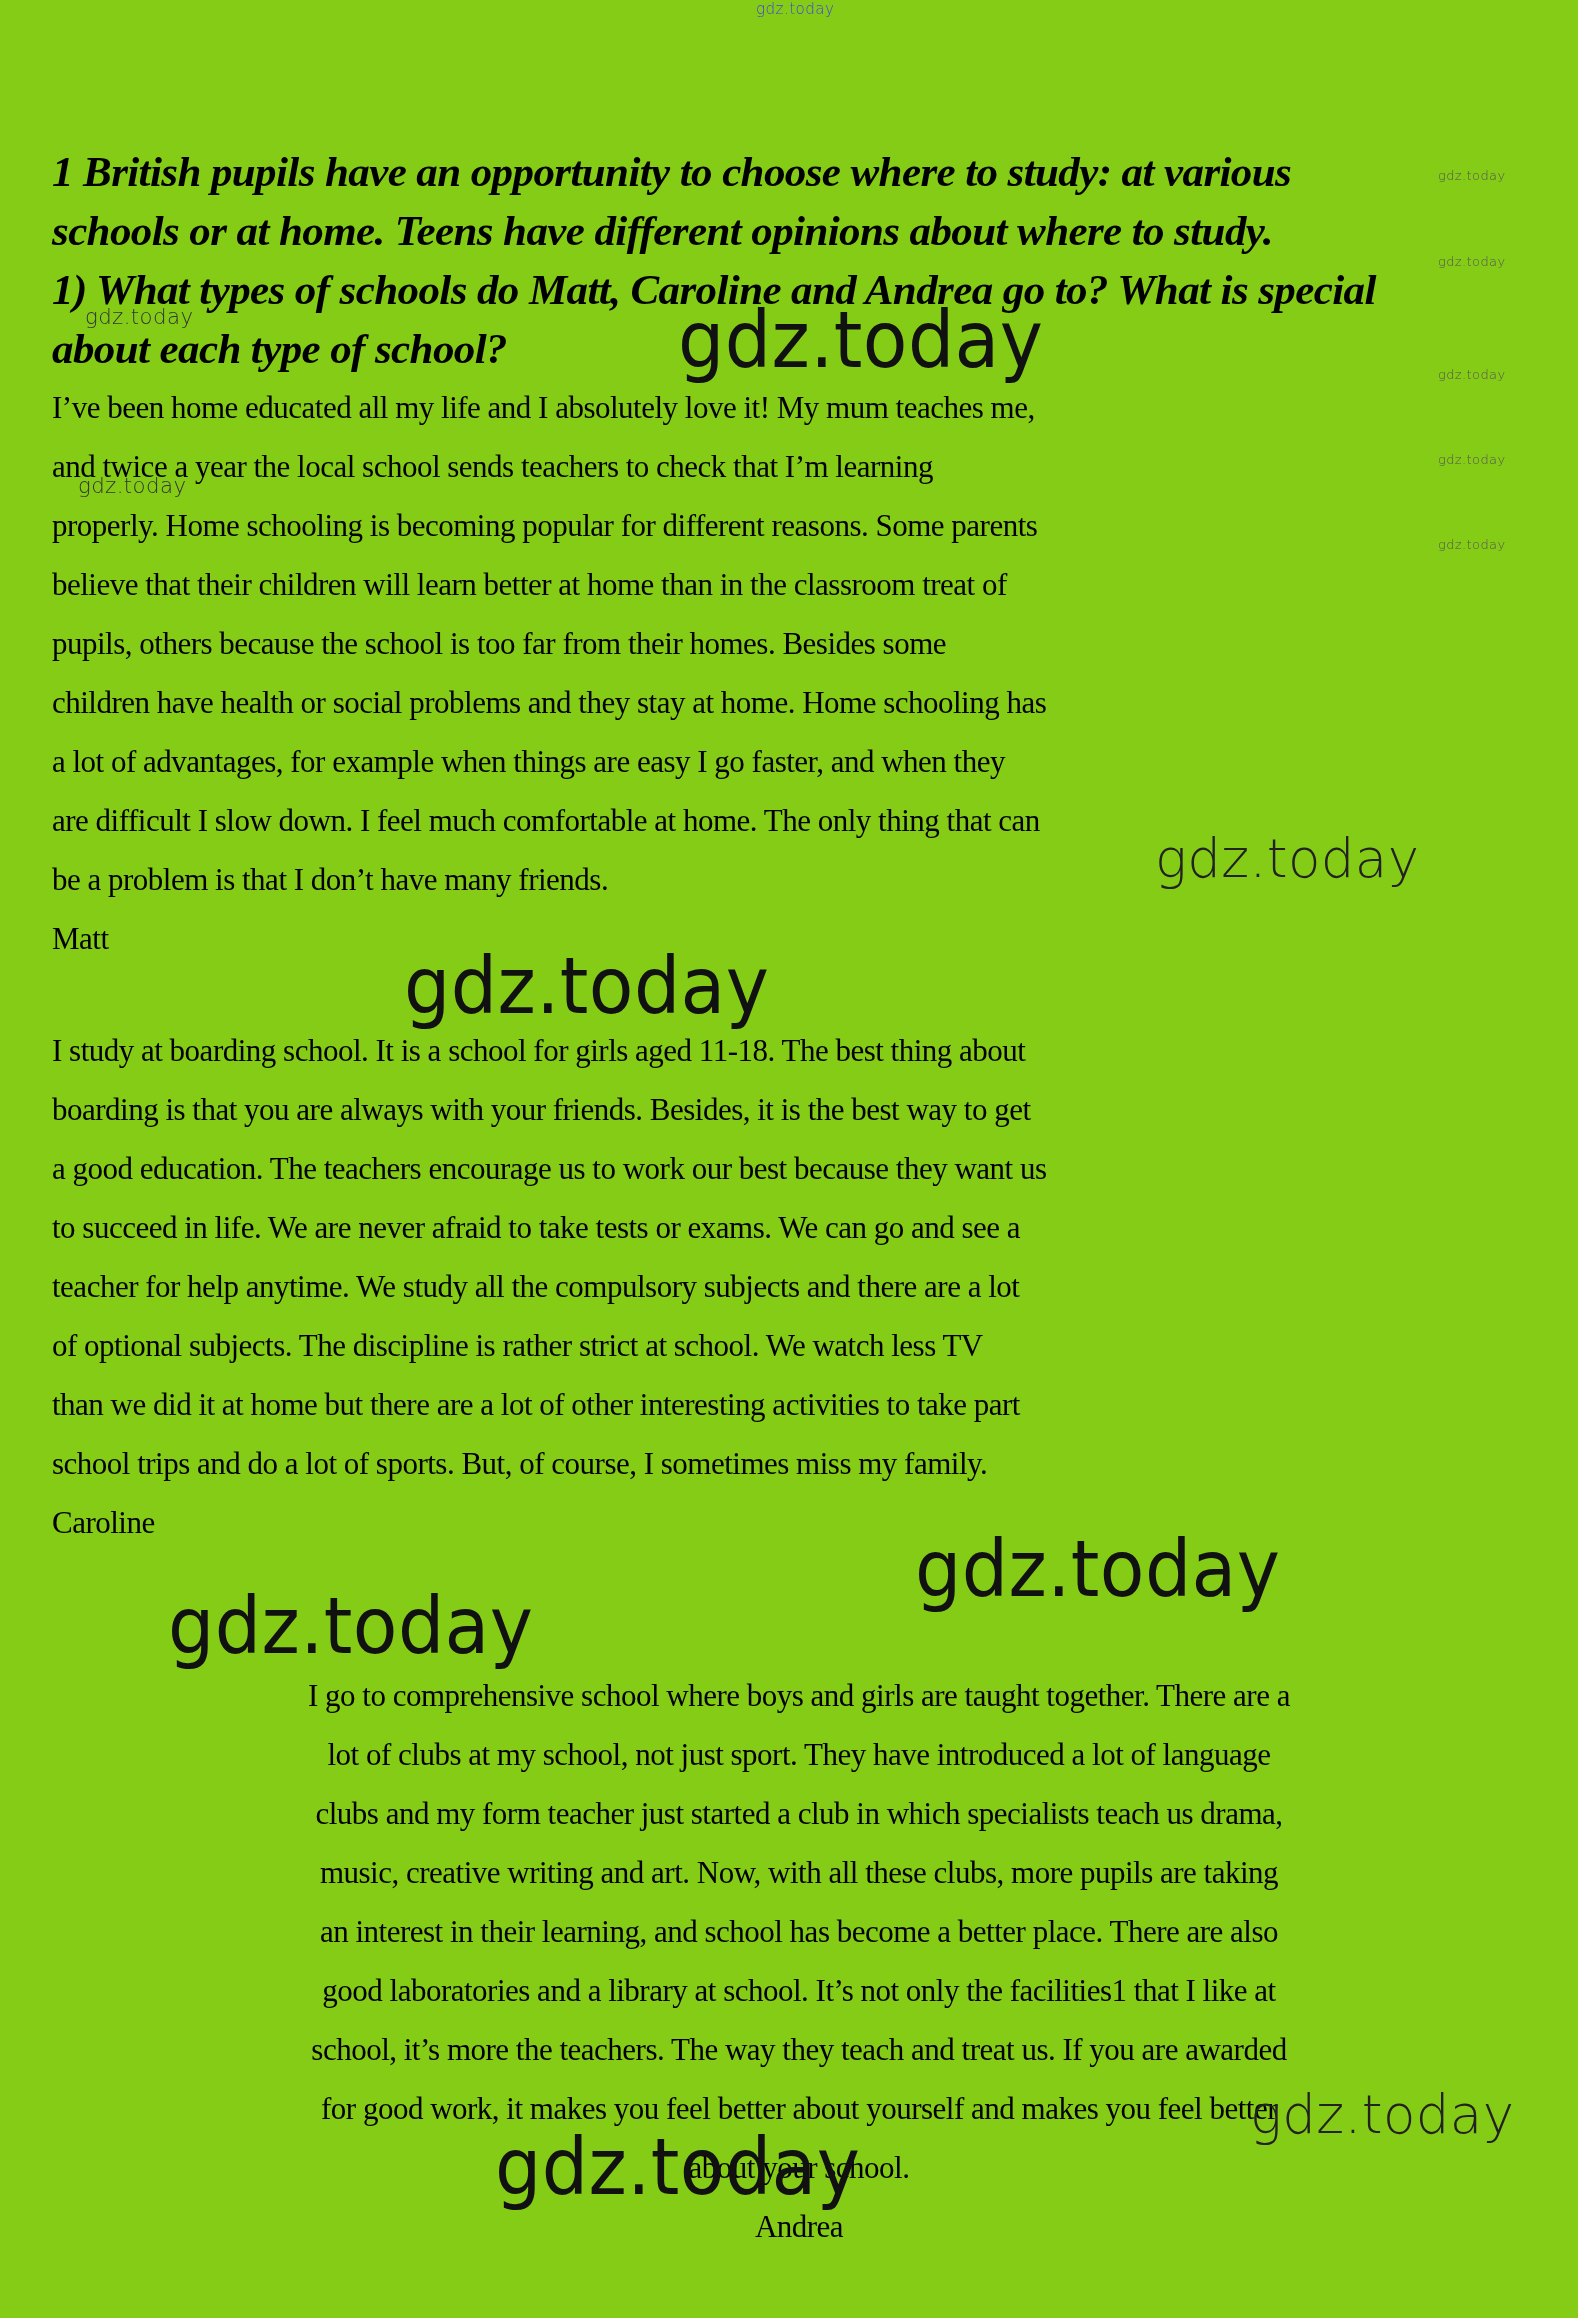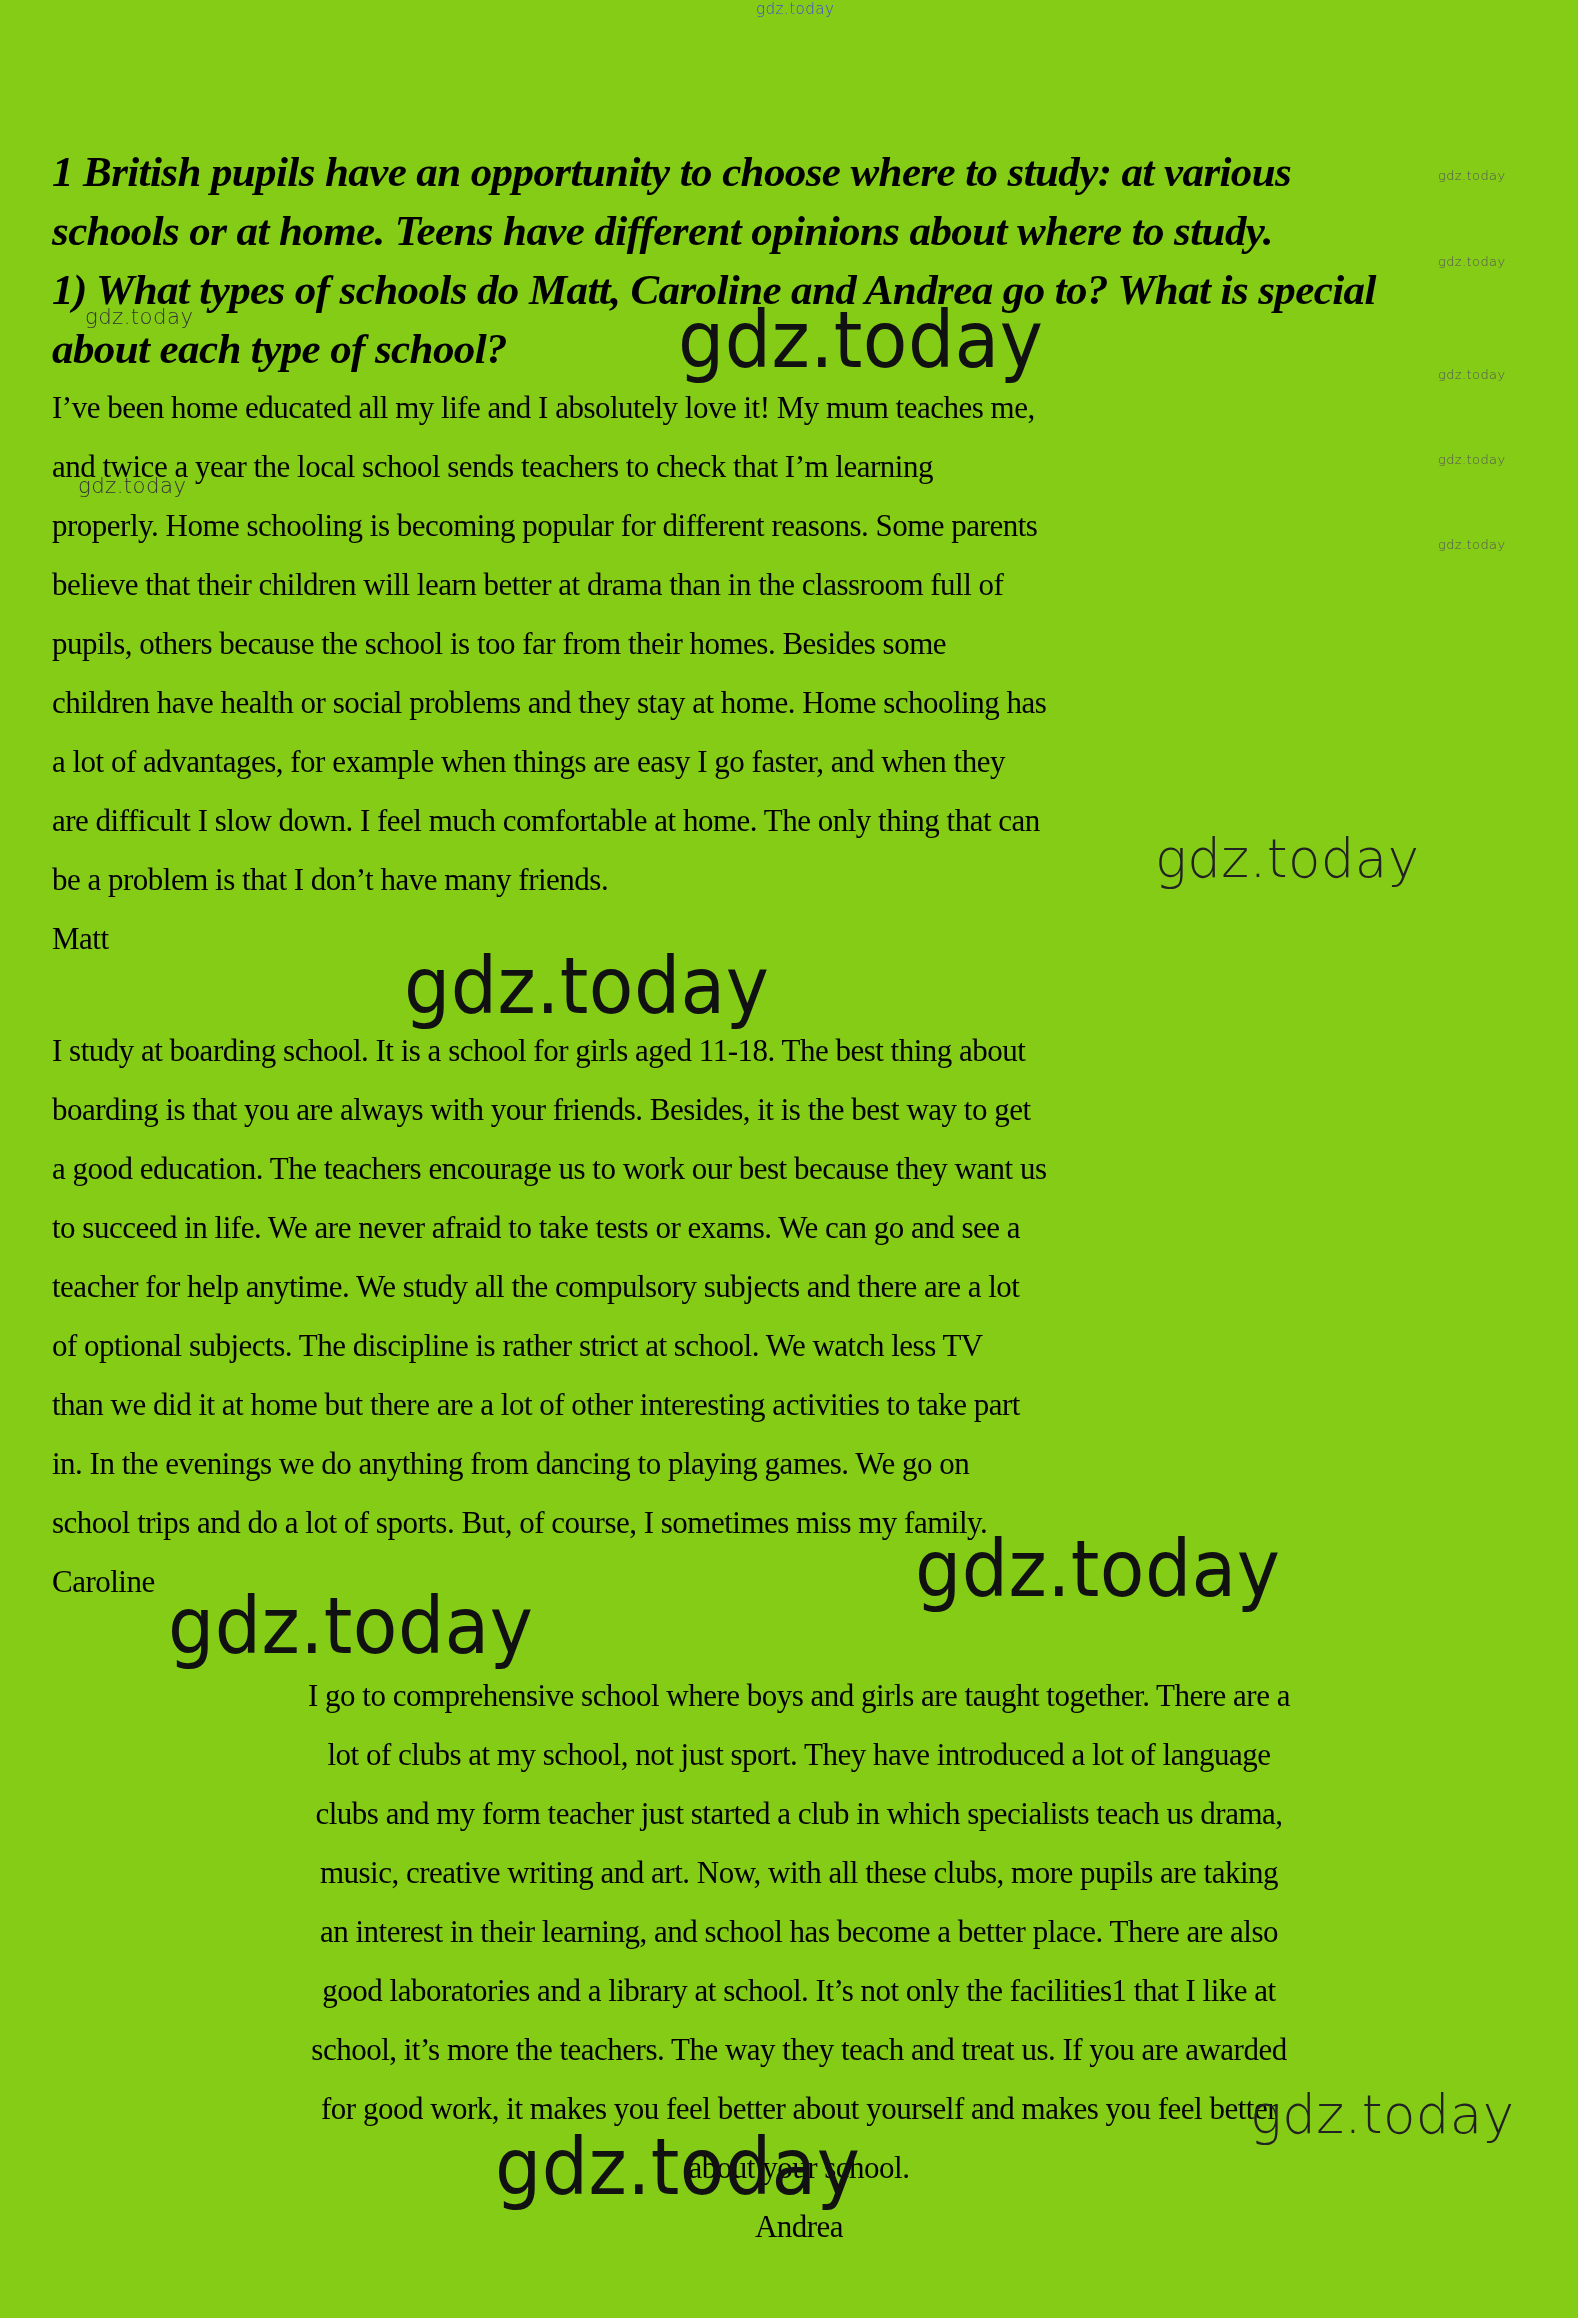--- a/index.html
+++ b/index.html
@@ -30,38 +30,37 @@
   <div class="wm top" style="left:756px; top:1.5px; color:#4646d8;">gdz.today</div>
 
   <div class="block" style="top:142px;">
     <span class="line bold">1 British pupils have an opportunity to choose where to study: at various</span>
     <span class="line bold">schools or at home. Teens have different opinions about where to study.</span>
     <span class="line bold">1) What types of schools do Matt, Caroline and Andrea go to? What is special</span>
     <span class="line bold">about each type of school?</span>
     <span class="line">I’ve been home educated all my life and I absolutely love it! My mum teaches me,</span>
     <span class="line">and twice a year the local school sends teachers to check that I’m learning</span>
     <span class="line">properly. Home schooling is becoming popular for different reasons. Some parents</span>
-    <span class="line">believe that their children will learn better at drama than in the classroom full of</span>
+    <span class="line">believe that their children will learn better at home than in the classroom treat of</span>
     <span class="line">pupils, others because the school is too far from their homes. Besides some</span>
     <span class="line">children have health or social problems and they stay at home. Home schooling has</span>
     <span class="line">a lot of advantages, for example when things are easy I go faster, and when they</span>
     <span class="line">are difficult I slow down. I feel much comfortable at home. The only thing that can</span>
     <span class="line">be a problem is that I don’t have many friends.</span>
     <span class="line">Matt</span>
   </div>
 
   <div class="block" style="top:1021px;">
     <span class="line">I study at boarding school. It is a school for girls aged 11-18. The best thing about</span>
     <span class="line">boarding is that you are always with your friends. Besides, it is the best way to get</span>
     <span class="line">a good education. The teachers encourage us to work our best because they want us</span>
     <span class="line">to succeed in life. We are never afraid to take tests or exams. We can go and see a</span>
     <span class="line">teacher for help anytime. We study all the compulsory subjects and there are a lot</span>
     <span class="line">of optional subjects. The discipline is rather strict at school. We watch less TV</span>
     <span class="line">than we did it at home but there are a lot of other interesting activities to take part</span>
-    <span class="line">in. In the evenings we do anything from dancing to playing games. We go on</span>
     <span class="line">school trips and do a lot of sports. But, of course, I sometimes miss my family.</span>
     <span class="line">Caroline</span>
   </div>
 
   <div class="block" style="top:1666px;text-align:center;">
     <span class="line">I go to comprehensive school where boys and girls are taught together. There are a</span>
     <span class="line">lot of clubs at my school, not just sport. They have introduced a lot of language</span>
     <span class="line">clubs and my form teacher just started a club in which specialists teach us drama,</span>
     <span class="line">music, creative writing and art. Now, with all these clubs, more pupils are taking</span>
     <span class="line">an interest in their learning, and school has become a better place. There are also</span>

